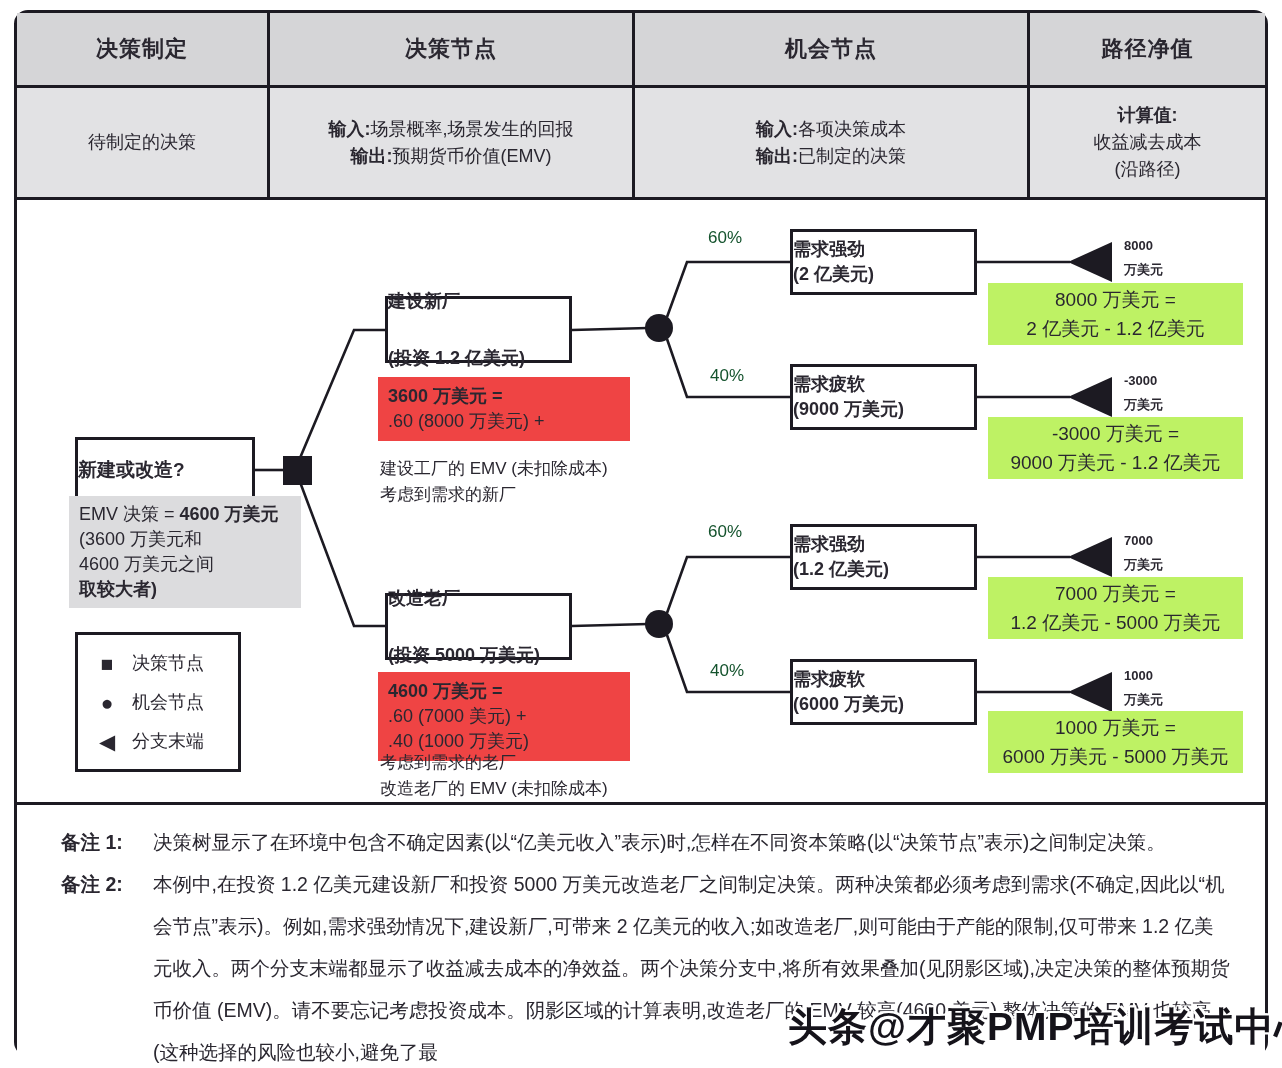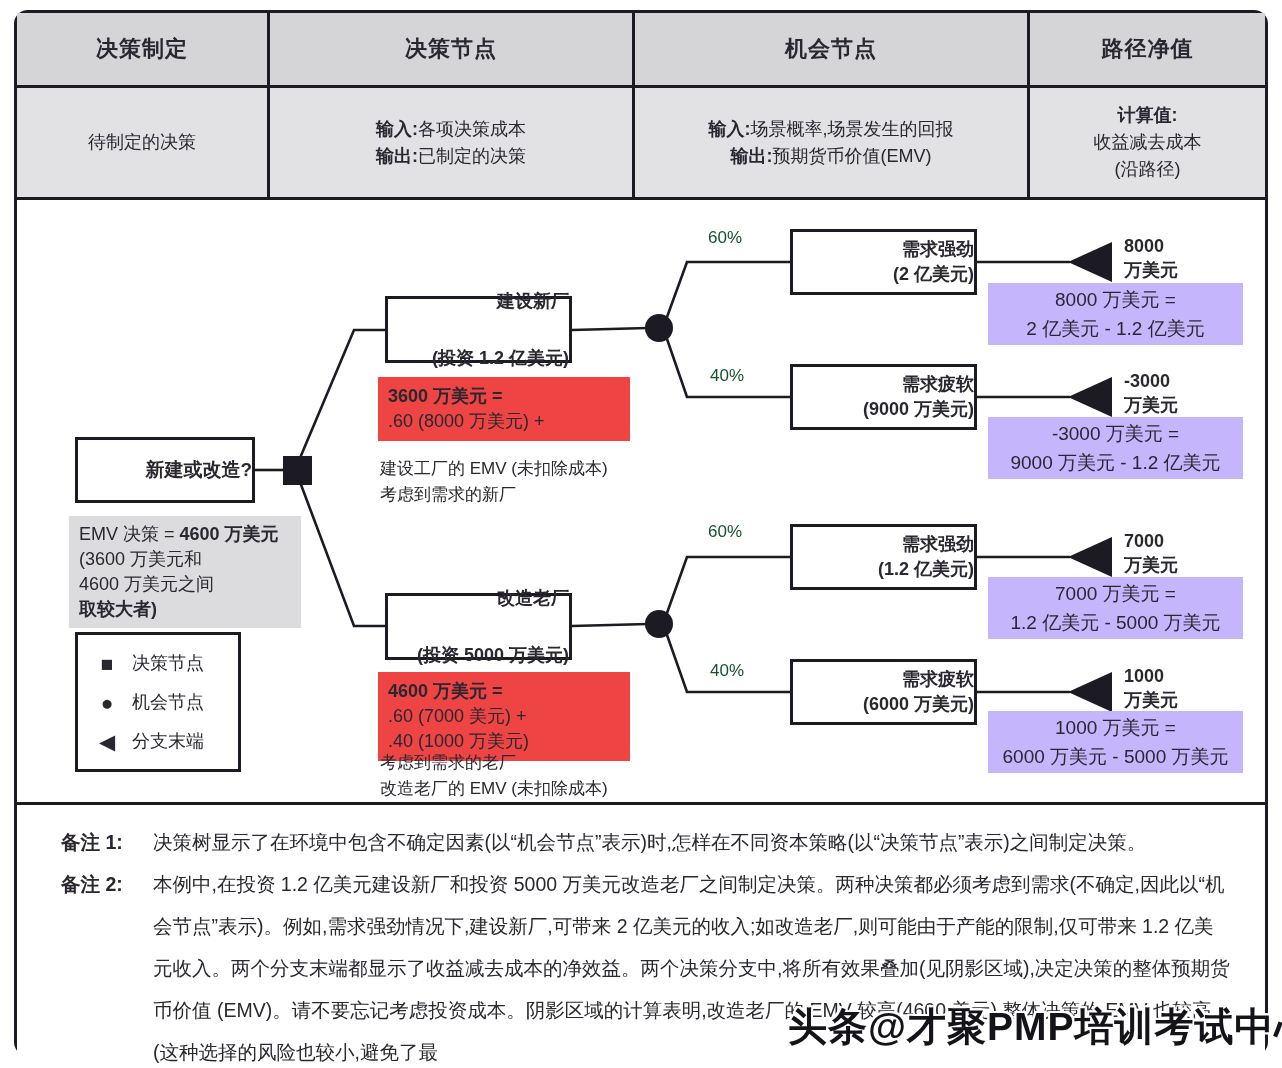--- a/index.html
+++ b/index.html
@@ -17,45 +17,45 @@
   .hdr2{top:88px;height:112px;}
   .hcell{box-sizing:border-box;display:flex;flex-direction:column;align-items:center;justify-content:center;
     border-bottom:3px solid #1c1a22;}
   .hcell.divr{border-right:3px solid #1c1a22;}
   .hdr1 .hcell{background:#d5d5d7;font-size:22px;font-weight:bold;letter-spacing:1px;}
   .hdr2 .hcell{background:#e2e2e4;font-size:18px;line-height:27px;}
   .iolabel{font-weight:bold;}
 
   
   .nodebox{box-sizing:border-box;border:3px solid #1c1a22;background:#fff;display:flex;
-    flex-direction:column;align-items:flex-end;justify-content:center;text-align:center;}
+    flex-direction:column;align-items:flex-start;justify-content:center;text-align:center;}
   .rootbox{left:75px;top:437px;width:180px;height:66px;font-size:19px;font-weight:bold;}
   .actionbox{width:187px;height:67px;font-size:18px;font-weight:bold;line-height:25px;gap:32px;}
   .buildbox{left:385px;top:296px;}
   .upgradebox{left:385px;top:593px;}
   .scenariobox{width:187px;height:66px;font-size:18px;font-weight:bold;line-height:25px;}
   .s0{left:790px;top:229px;} .s1{left:790px;top:364px;} .s2{left:790px;top:524px;} .s3{left:790px;top:659px;}
 
   .problabel{font-size:17px;color:#14532d;}
   .p0{left:708px;top:228px;} .p1{left:710px;top:366px;} .p2{left:708px;top:522px;} .p3{left:710px;top:661px;}
 
-  .endlabel{width:130px;text-align:left;font-size:18px;font-weight:bold;line-height:24px;}
+  .endlabel{width:130px;text-align:left;font-size:13px;font-weight:bold;line-height:24px;}
   .el0{left:1124px;top:234px;} .el1{left:1124px;top:369px;} .el2{left:1124px;top:529px;} .el3{left:1124px;top:664px;}
 
-  .endcalc{width:255px;box-sizing:border-box;background:#c4b5fd;text-align:center;
+  .endcalc{width:255px;box-sizing:border-box;background:#bef264;text-align:center;
     font-size:19px;line-height:29px;padding:2px 4px;}
   .ec0{left:988px;top:283px;} .ec1{left:988px;top:417px;} .ec2{left:988px;top:577px;} .ec3{left:988px;top:711px;}
 
   .calcbox{width:252px;box-sizing:border-box;background:#ef4444;font-size:18px;line-height:25px;padding:7px 10px;}
   .calcbox .result{font-weight:bold;}
   .calc-build{left:378px;top:377px;} .calc-upg{left:378px;top:672px;}
   .calccap{font-size:17px;line-height:26px;}
   .cap-build{left:380px;top:456px;} .cap-upg{left:380px;top:750px;}
 
-  .emvnote{left:69px;top:516px;width:232px;box-sizing:border-box;background:#dcdcde;
+  .emvnote{left:69px;top:496px;width:232px;box-sizing:border-box;background:#dcdcde;
     font-size:18px;line-height:25px;padding:6px 10px;}
   .emvnote b{font-weight:bold;}
 
   .legendbox{left:75px;top:632px;width:166px;height:140px;box-sizing:border-box;border:3px solid #1c1a22;
     background:#fff;display:flex;flex-direction:column;justify-content:center;gap:15px;padding-left:16px;font-size:18px;}
   .legenditem{display:flex;align-items:center;gap:12px;}
   .legendglyph{width:26px;text-align:center;font-size:21px;line-height:21px;}
 
   
   .notes{left:17px;top:802px;width:1248px;box-sizing:border-box;border-top:3px solid #1c1a22;
@@ -91,26 +91,26 @@
     <div class="hcell">
         <span>路径净值</span>
       </div>
   </div>
 
   <div class="abs hdr-row hdr2">
     <div class="hcell divr">
       <div>待制定的决策</div>
     </div>
     <div class="hcell divr">
+      <div><span class="iolabel">输入:</span><span>场景概率,场景发生的回报</span></div>
+      <div><span class="iolabel">输出:</span><span>预期货币价值(EMV)</span></div>
+    </div>
+    <div class="hcell divr">
       <div><span class="iolabel">输入:</span><span>各项决策成本</span></div>
       <div><span class="iolabel">输出:</span><span>已制定的决策</span></div>
-    </div>
-    <div class="hcell divr">
-      <div><span class="iolabel">输入:</span><span>场景概率,场景发生的回报</span></div>
-      <div><span class="iolabel">输出:</span><span>预期货币价值(EMV)</span></div>
     </div>
     <div class="hcell">
       <div class="iolabel">计算值:</div>
       <div>收益减去成本</div>
       <div>(沿路径)</div>
     </div>
   </div>
 
   <svg class="abs connectors" width="1282" height="1068" viewBox="0 0 1282 1068">
     <g stroke="#1c1a22" stroke-width="2.6" fill="none">
@@ -244,21 +244,21 @@
     <div>万美元</div>
   </div>
   <div class="abs endcalc ec3">
     <div>1000 万美元 =</div>
     <div>6000 万美元 - 5000 万美元</div>
   </div>
 
   <div class="abs notes">
     <div class="noterow">
       <div class="notelabel">备注 1:</div>
-      <div class="notetext">决策树显示了在环境中包含不确定因素(以“机会节点”表示)时,怎样在不同资本策略(以“决策节点”表示)之间制定决策。</div>
+      <div class="notetext">决策树显示了在环境中包含不确定因素(以“亿美元收入”表示)时,怎样在不同资本策略(以“决策节点”表示)之间制定决策。</div>
     </div>
     <div class="noterow">
       <div class="notelabel">备注 2:</div>
       <div class="notetext">本例中,在投资 1.2 亿美元建设新厂和投资 5000 万美元改造老厂之间制定决策。两种决策都必须考虑到需求(不确定,因此以“机会节点”表示)。例如,需求强劲情况下,建设新厂,可带来 2 亿美元的收入;如改造老厂,则可能由于产能的限制,仅可带来 1.2 亿美元收入。两个分支末端都显示了收益减去成本的净效益。两个决策分支中,将所有效果叠加(见阴影区域),决定决策的整体预期货币价值 (EMV)。请不要忘记考虑投资成本。阴影区域的计算表明,改造老厂的 EMV 较高(4600 美元),整体决策的 EMV 也较高。(这种选择的风险也较小,避免了最</div>
     </div>
   </div>
 
   <div class="abs watermark">头条@才聚PMP培训考试中心</div>
 
 </div>

